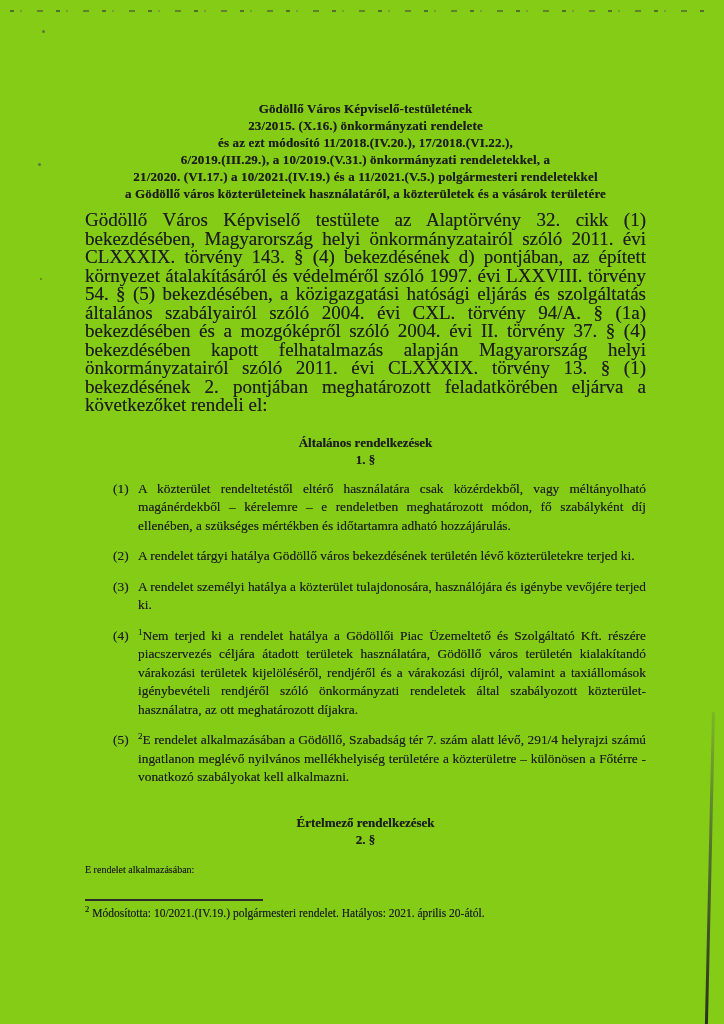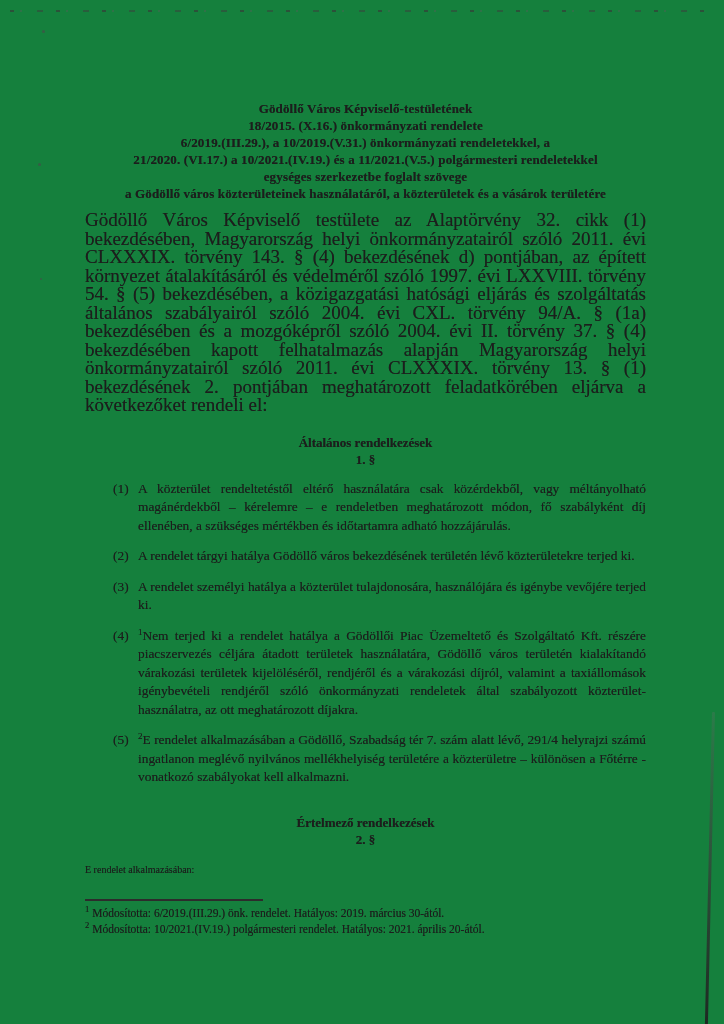--- a/index.html
+++ b/index.html
@@ -1,21 +1,21 @@
 <!DOCTYPE html>
 <html lang="hu"><head>
 <meta charset="utf-8">
 <style>
   html, body { margin: 0; padding: 0; background: #ffffff; }
   .page {
     position: relative;
     width: 724px;
     height: 1024px;
     margin: 0 auto;
-    background: #15803d;
+    background: #84cc16;
     font-family: "Liberation Serif", "DejaVu Serif", serif;
     color: #1d1d1d;
     overflow: hidden;
     text-shadow: 0 0 0.4px rgba(20,20,20,0.55);
   }
 
   
   .top-speck-line {
     position: absolute;
     top: 10px; left: 10px; right: 16px; height: 2px;
@@ -112,24 +112,24 @@
   <div class="top-speck-line"></div>
   <div class="edge-line"></div>
   <div class="speck s1"></div>
   <div class="speck s2"></div>
   <div class="speck s3"></div>
 
   <div class="content">
 
     <div class="title-block">
       <div>Gödöllő Város Képviselő-testületének</div>
-      <div>18/2015. (X.16.) önkormányzati rendelete</div>
+      <div>23/2015. (X.16.) önkormányzati rendelete</div>
+      <div>és az ezt módosító 11/2018.(IV.20.), 17/2018.(VI.22.),</div>
       <div>6/2019.(III.29.), a 10/2019.(V.31.) önkormányzati rendeletekkel, a</div>
       <div>21/2020. (VI.17.) a 10/2021.(IV.19.) és a 11/2021.(V.5.) polgármesteri rendeletekkel</div>
-      <div>egységes szerkezetbe foglalt szövege</div>
       <div>a Gödöllő város közterületeinek használatáról, a közterületek és a vásárok területére</div>
     </div>
 
     <p class="intro">Gödöllő Város Képviselő testülete az Alaptörvény 32. cikk (1) bekezdésében, Magyarország helyi önkormányzatairól szóló 2011. évi CLXXXIX. törvény 143. § (4) bekezdésének d) pontjában, az épített környezet átalakításáról és védelméről szóló 1997. évi LXXVIII. törvény 54. § (5) bekezdésében, a közigazgatási hatósági eljárás és szolgáltatás általános szabályairól szóló 2004. évi CXL. törvény 94/A. § (1a) bekezdésében és a mozgóképről szóló 2004. évi II. törvény 37. § (4) bekezdésében kapott felhatalmazás alapján Magyarország helyi önkormányzatairól szóló 2011. évi CLXXXIX. törvény 13. § (1) bekezdésének 2. pontjában meghatározott feladatkörében eljárva a következőket rendeli el:</p>
 
     <div class="section-heading first">
       <div>Általános rendelkezések</div>
       <div>1. §</div>
     </div>
 
@@ -160,17 +160,16 @@
       <div>Értelmező rendelkezések</div>
       <div>2. §</div>
     </div>
 
     <p class="lead">E rendelet alkalmazásában:</p>
 
   </div>
 
   <div class="footnotes">
     <div class="fn-rule"></div>
-    <div class="fn-line"><sup>1</sup><span>Módosította: 6/2019.(III.29.) önk. rendelet. Hatályos: 2019. március 30-ától.</span></div>
     <div class="fn-line"><sup>2</sup><span>Módosította: 10/2021.(IV.19.) polgármesteri rendelet. Hatályos: 2021. április 20-ától.</span></div>
   </div>
 
 </div>
 
 </body></html>

